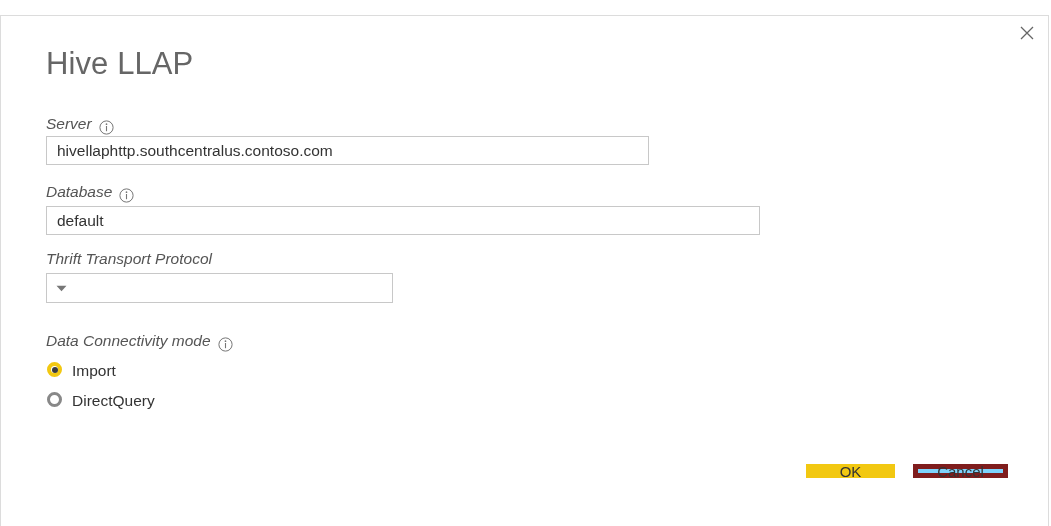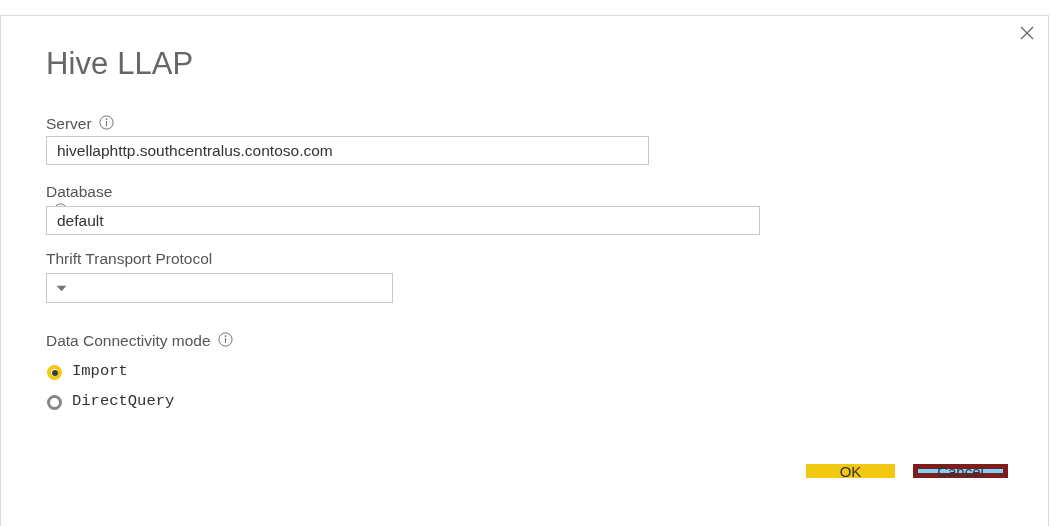--- a/index.html
+++ b/index.html
@@ -53,21 +53,22 @@
   }
 
   
   .field-label {
     position: absolute;
     font-size: 15.5px;
     color: #555555;
     line-height: 20px;
     white-space: nowrap;
     display: flex;
-    align-items: flex-start;
+    align-items: flex-end;
+    font-style: italic;
   }
   .field-label .lbl-text { display: inline-block; }
   .info-icon {
     display: inline-flex;
     margin-left: 7px;
     position: relative;
     top: 1px;
     cursor: default;
   }
   .info-icon svg { display: block; }
@@ -111,24 +112,23 @@
     display: flex;
     align-items: center;
     justify-content: center;
   }
   .dd-arrow svg { display: block; }
 
   
   .radio-row {
     position: absolute;
     display: flex;
-    align-items: flex-end;
+    align-items: flex-start;
     cursor: pointer;
     user-select: none;
-    font-family: Liberation Mono, monospace;
   }
   .radio-mark {
     width: 15px;
     height: 15px;
     border-radius: 50%;
     box-sizing: border-box;
     display: inline-flex;
     align-items: center;
     justify-content: center;
     flex: none;
@@ -200,21 +200,21 @@
     <span class="info-icon">
       <svg width="15" height="15" viewBox="0 0 15 15" aria-hidden="true">
         <circle cx="7.5" cy="7.5" r="6.6" fill="none" stroke="#767676" stroke-width="1"></circle>
         <circle cx="7.5" cy="4.2" r="0.85" fill="#767676"></circle>
         <rect x="6.95" y="6" width="1.1" height="5.2" fill="#767676"></rect>
       </svg>
     </span>
   </div>
   <input class="text-input" type="text" style="left: 45px; top: 120px; width: 603px;" value="hivellaphttp.southcentralus.contoso.com">
 
-  <div class="field-label" style="left:45px; top:166px;flex-direction:column;">
+  <div class="field-label" style="left:45px; top:166px;">
     <span class="lbl-text">Database</span>
     <span class="info-icon">
       <svg width="15" height="15" viewBox="0 0 15 15" aria-hidden="true">
         <circle cx="7.5" cy="7.5" r="6.6" fill="none" stroke="#767676" stroke-width="1"></circle>
         <circle cx="7.5" cy="4.2" r="0.85" fill="#767676"></circle>
         <rect x="6.95" y="6" width="1.1" height="5.2" fill="#767676"></rect>
       </svg>
     </span>
   </div>
   <input class="text-input" type="text" style="left: 45px; top: 190px; width: 714px;" value="default">

